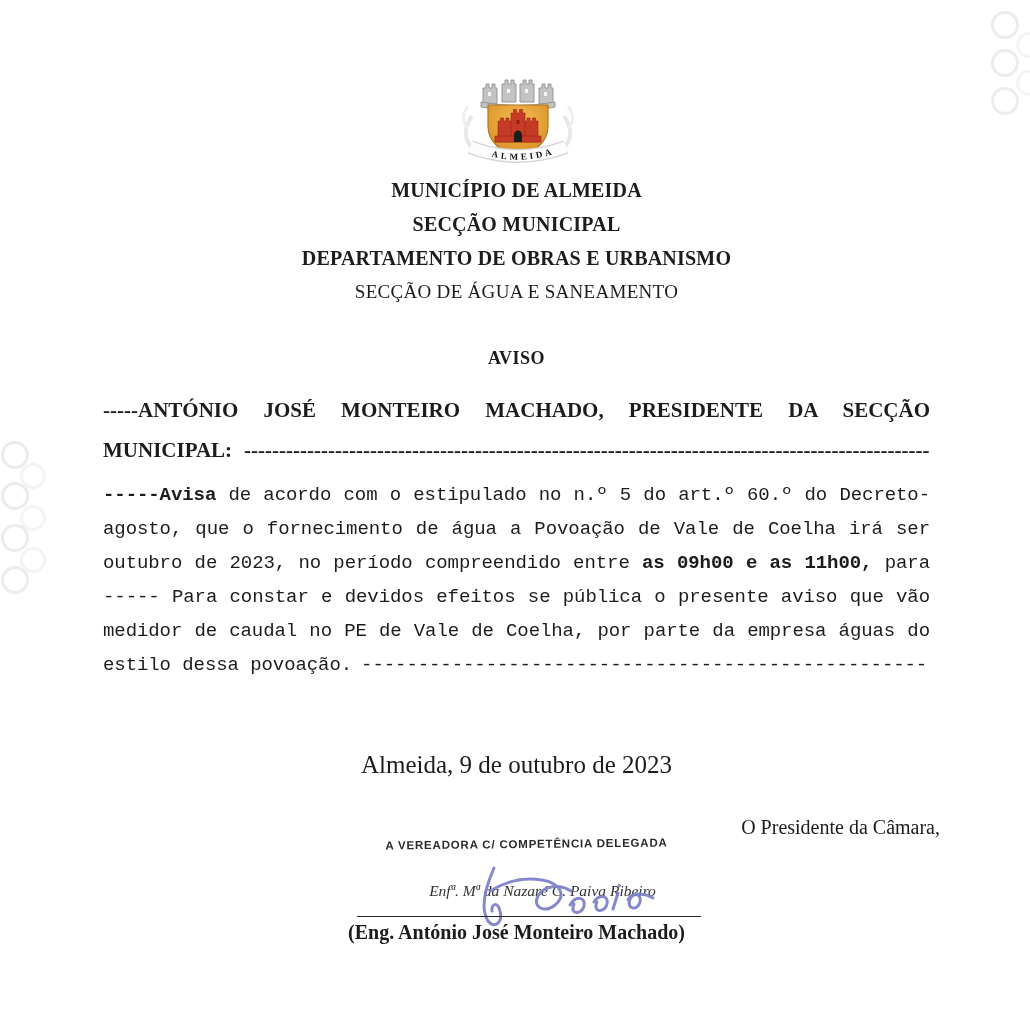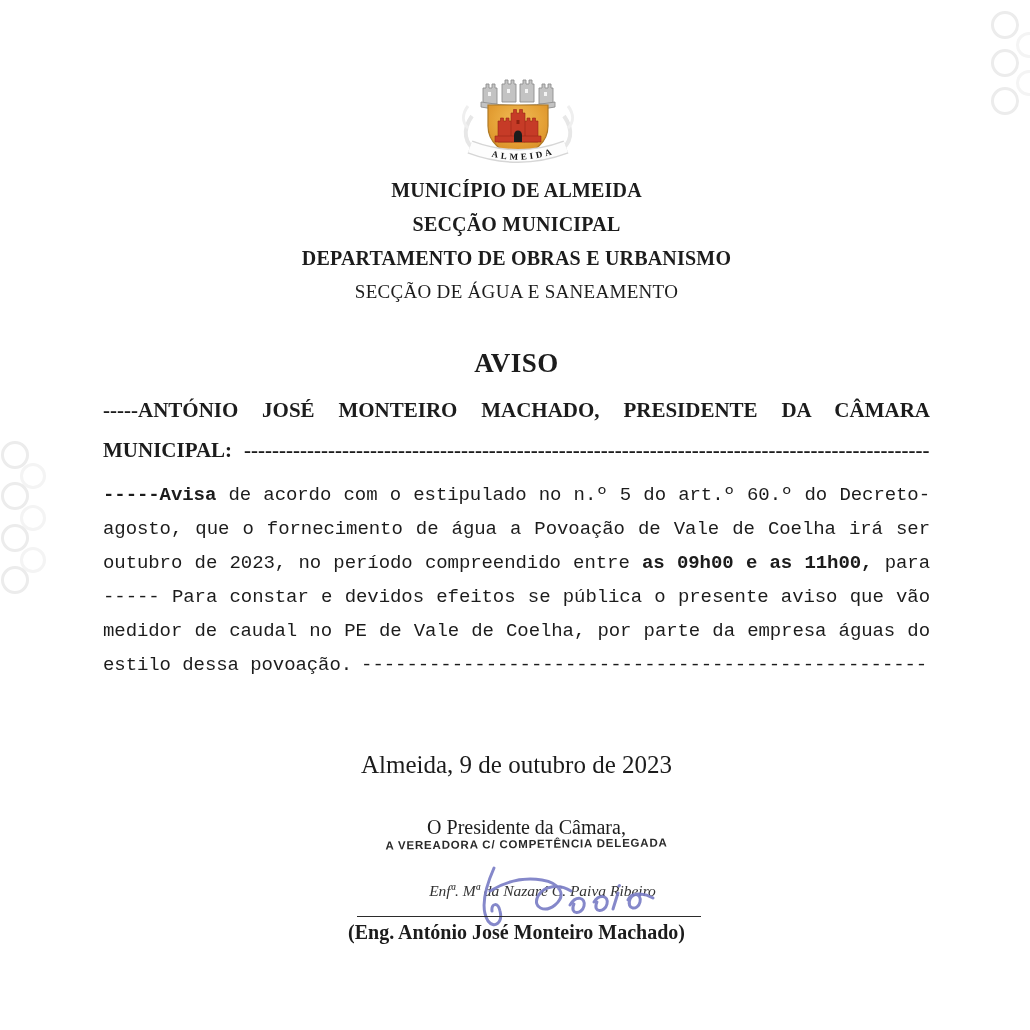--- a/index.html
+++ b/index.html
@@ -7,21 +7,21 @@
     position:relative;width:1030px;height:1030px;background:#ffffff;
     overflow:hidden;color:#1c1c1c;
     font-family:"Liberation Serif","DejaVu Serif",serif;
   }
   .b{font-weight:bold;}
   
   .cwrap{position:absolute;left:103px;width:827px;text-align:center;}
   .lwrap{position:absolute;left:103px;width:827px;}
   .hline{font-size:20px;font-weight:bold;line-height:34px;letter-spacing:.2px;}
   .hline4{font-size:19px;font-weight:normal;line-height:34px;letter-spacing:.3px;}
-  .title{font-size:27px;font-weight:bold;letter-spacing:.5px;}
+  .title{font-size:18px;font-weight:bold;letter-spacing:.5px;}
   .lead1{
     font-size:21px;font-weight:bold;line-height:40px;height:40px;
     text-align:justify;text-align-last:justify;overflow:hidden;white-space:nowrap;
   }
   .lead1 span{display:inline-block;width:100%;text-align:justify;text-align-last:justify;white-space:normal;}
   .lead2{font-size:21px;font-weight:bold;line-height:40px;height:40px;white-space:nowrap;overflow:hidden;}
   .lead2 .lbl{margin-right:12px;}
   .bline{
     font-size:19px;line-height:34px;height:34px;letter-spacing:-0.08px;
     text-align:justify;text-align-last:justify;overflow:hidden;
@@ -114,40 +114,40 @@
   <div class="cwrap" style="top:173px;text-align:center;">
     <div class="hline">MUNICÍPIO DE ALMEIDA</div>
     <div class="hline">SECÇÃO MUNICIPAL</div>
     <div class="hline">DEPARTAMENTO DE OBRAS E URBANISMO</div>
     <div class="hline4">SECÇÃO DE ÁGUA E SANEAMENTO</div>
   </div>
 
   <div class="cwrap title" style="top:348px;">AVISO</div>
 
   <div class="lwrap" style="top:390px;">
-    <div class="lead1"><span>-----ANTÓNIO JOSÉ MONTEIRO MACHADO, PRESIDENTE DA CÂMARA</span></div>
+    <div class="lead1"><span>-----ANTÓNIO JOSÉ MONTEIRO MACHADO, PRESIDENTE DA SECÇÃO</span></div>
     <div class="lead2">
       <span class="lbl">MUNICIPAL:</span><span>------------------------------------------------------------------------------------------------------------------------</span>
     </div>
   </div>
 
   <div class="lwrap" style="top:478px;font-family:Liberation Mono, monospace;">
     <div class="bline"><span class="b">-----Avisa</span><span> de acordo com o estipulado no n.º 5 do art.º 60.º do Decreto-Lei n.º 194/2009, de 20 de</span></div>
     <div class="bline">agosto, que o fornecimento de água a Povoação de Vale de Coelha irá ser interrompido no dia 10 de</div>
     <div class="bline"><span>outubro de 2023, no período compreendido entre </span><span class="b">as 09h00 e as 11h00,</span><span> para a substituição do</span></div>
     <div class="bline">----- Para constar e devidos efeitos se pública o presente aviso que vão ser afixados nos lugares de</div>
     <div class="bline">medidor de caudal no PE de Vale de Coelha, por parte da empresa águas do Vale de Tejo, S.A.----------</div>
     <div class="bline-last">
       <span class="lbl">estilo dessa povoação.</span><span>------------------------------------------------------------------------------------------------------------------------</span>
     </div>
   </div>
 
   <div class="cwrap dateline" style="top:751px;">Almeida, 9 de outubro de 2023</div>
 
-  <div class="cwrap rolesig" style="top:816px;padding-left:10px;">O Presidente da Câmara,</div>
+  <div class="cwrap rolesig" style="top:816px;padding-left:10px;text-align:right;">O Presidente da Câmara,</div>
   <div class="cwrap stamp" style="top:838px;padding-left:10px;">A VEREADORA C/ COMPETÊNCIA DELEGADA</div>
   <div class="cwrap stampedname" style="top:882px;">Enfª. Mª da Nazaré C. Paiva Ribeiro</div>
 
   <div style="position:absolute;left:448px;top:864px;">
     <svg width="215" height="68" viewBox="0 0 215 68">
       <g fill="none" stroke="#7b7ec6" stroke-width="3" stroke-linecap="round" opacity="0.92">
         <path d="M46,4 C38,22 32,44 40,57 C46,65 55,59 52,47 C50,38 43,39 44,47"></path>
         <path d="M42,27 C58,17 74,13 94,16 C112,19 119,31 107,41 C97,49 84,44 90,32 C96,21 112,20 123,27"></path>
         <path d="M122,41 C128,31 138,33 136,42 C134,51 121,51 126,40"></path>
         <path d="M146,38 C151,30 161,31 159,40 C157,49 144,49 149,38"></path>

